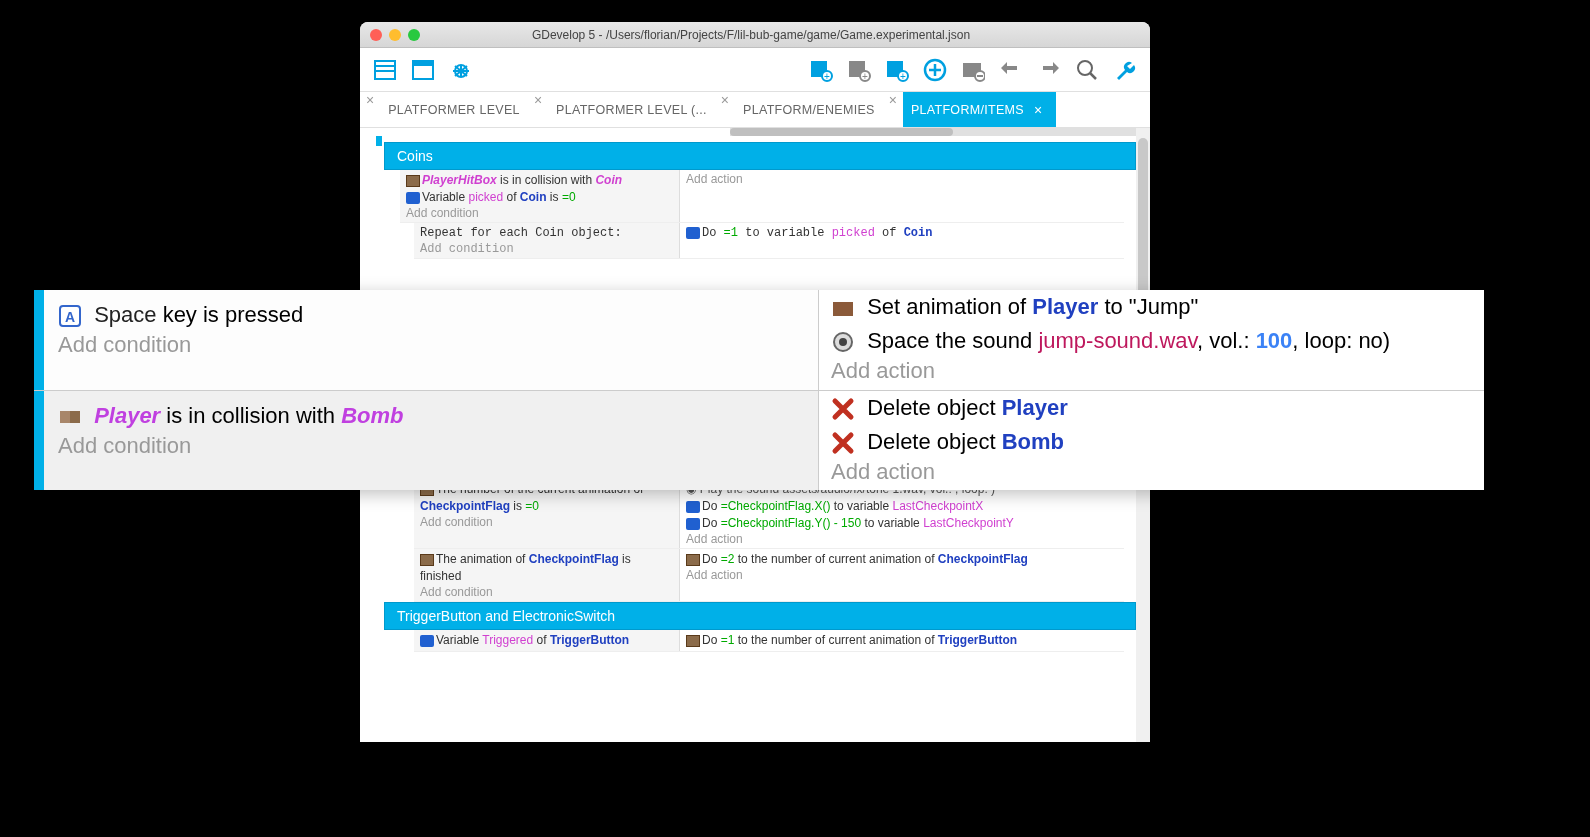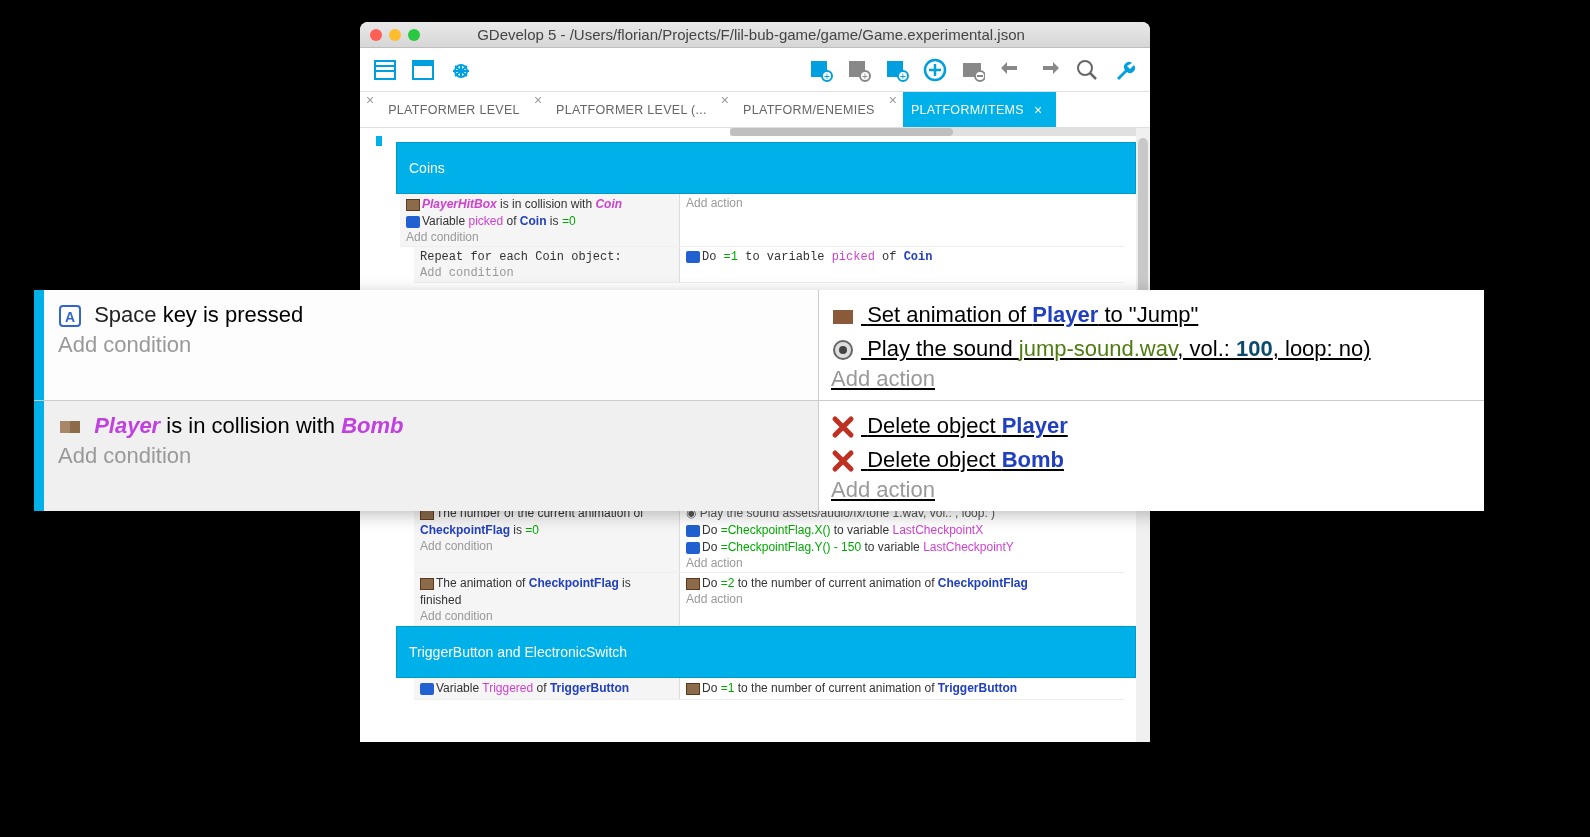--- a/index.html
+++ b/index.html
@@ -17,21 +17,21 @@
   .titlebar {
     height: 26px;
     background: linear-gradient(#e8e8e8,#d6d6d6);
     border-bottom: 1px solid #bfbfbf;
     display: flex; align-items: center;
     font-size: 13px; color: #444; position: relative;
   }
   .traffic { display:flex; gap:7px; margin-left:10px; }
   .dot { width:12px; height:12px; border-radius:50%; }
   .dot.r{background:#ff5f57;} .dot.y{background:#ffbd2e;} .dot.g{background:#28c940;}
-  .title { position:absolute; left:0; right:8px; text-align:center; font-size:15px; color:#444; pointer-events:none; }
+  .title { position:absolute; left:0; right:8px; text-align:center; font-size:12px; color:#444; pointer-events:none; }
   
   .toolbar {
     height: 44px; background:#fff; border-bottom:1px solid #e0e0e0;
     display:flex; align-items:center; padding:0 10px; gap:8px;
   }
   .tbicon { width:30px; height:30px; display:flex; align-items:center; justify-content:center; cursor:pointer; }
   .tbspacer { flex:1; }
   
   .tabs {
     height: 36px; background:#fff; display:flex; align-items:stretch; font-size:12.5px;
@@ -43,22 +43,22 @@
   .tab.active .tabx { color:#fff; }
   
   .content { position:relative; height: calc(100% - 26px - 44px - 36px); overflow:hidden; font-size:13px; background:#fff; }
   .scrolltrack { position:absolute; right:0; top:0; bottom:0; width:14px; background:#f0f0f0; }
   .scrollbar { position:absolute; right:2px; top:10px; width:10px; height:180px; background:#c8c8c8; border-radius:5px; }
   
   .hscroll { position:absolute; left:370px; right:14px; top:0; height:8px; background:#e0e0e0; }
   .hscrollthumb { position:absolute; left:0; width:55%; height:8px; background:#bfbfbf; border-radius:4px; }
   
   .group-header {
-    background:#00b0e8; color:#fff; padding:17px 12px; font-size:14px;
-    border:1px solid #0099cc; margin-left:36px; margin-right:14px;
+    background:#00b0e8; color:#fff; padding:5px 12px; font-size:14px;
+    border:1px solid #0099cc; margin-left:24px; margin-right:14px;
   }
   .gutter { position:absolute; left:0; top:8px; bottom:0; width:24px; }
   .gutmark { position:absolute; left:16px; width:6px; height:10px; background:#00b0e8; }
   
   .event-row { display:flex; margin-left:40px; margin-right:26px; border-bottom:1px solid #eee;justify-content:center; }
   .cond-col { flex:0 0 280px; border-right:1px solid #ddd; padding:2px 6px; background:#f5f5f5; }
   .act-col { flex:1; padding:2px 6px; background:#fff; }
   .smalltxt { font-size:12px; line-height:17px; color:#333; }
   .add-link { color:#999; font-size:12px; cursor:pointer; }
   .obj { color:#d040d0; font-style:italic; font-weight:bold; }
@@ -70,27 +70,27 @@
   
   .overlay {
     position:absolute; left:34px; top:290px; width:1450px;
     background:#fff; box-shadow:0 4px 16px rgba(0,0,0,0.25);
     font-size:22px;
   }
   .overlay-row { display:flex; border-top:1px solid #ccc; min-height:100px; align-items:stretch; }
   .overlay-row:first-child { border-top:none; }
   .ov-left { flex:0 0 785px; border-right:1px solid #ccc; padding:8px 12px 8px 24px; position:relative; background:#fdfdfd; }
   .ov-left::before { content:""; position:absolute; left:0; top:0; bottom:0; width:10px; background:#00b0e8; }
-  .ov-right { flex:1; padding:8px 12px; background:#fff;text-decoration:underline; }
+  .ov-right { flex:1; padding:0 12px; background:#fff; }
   .ov-line { line-height:34px; }
   .ov-add { color:#999; font-size:22px; cursor:pointer; }
   .ov-obj { color:#c040e0; font-weight:bold; font-style:italic; }
   .ov-objblue { color:#2040c0; font-weight:bold; }
-  .ov-num { color:#0c4a6e; font-weight:bold; }
-  .ov-str { color:#4d7c0f; }
+  .ov-num { color:#3b82f6; font-weight:bold; }
+  .ov-str { color:#be185d; }
   .icon24 { width:24px; height:24px; display:inline-block; vertical-align:middle; margin-right:6px; }
   
   .mini-icon { display:inline-block; width:14px; height:12px; vertical-align:middle; margin-right:2px; }
   .mini-box { background:#8b6b4a; border:1px solid #5a3a1a; }
   .mini-var { background:#2060d0; border-radius:2px; }
 </style>
 </head>
 <body>
 
 <div class="window">
@@ -297,21 +297,21 @@
         <svg class="icon24">
             <rect x="2" y="6" width="20" height="14" fill="#8b5a3a"></rect>
           </svg>
         <span>Set animation of </span><span class="ov-objblue">Player</span><span> to "Jump"</span>
       </div>
       <div class="ov-line">
         <svg class="icon24">
             <circle cx="12" cy="12" r="9" fill="#ddd" stroke="#666" stroke-width="2"></circle>
             <circle cx="12" cy="12" r="4" fill="#444"></circle>
           </svg>
-        <span>Play the sound </span><span class="ov-str">jump-sound.wav</span><span>, vol.: </span><span class="ov-num">100</span><span>, loop: no)</span>
+        <span>Space the sound </span><span class="ov-str">jump-sound.wav</span><span>, vol.: </span><span class="ov-num">100</span><span>, loop: no)</span>
       </div>
       <div class="ov-add">Add action</div>
     </div>
   </div>
 
   <div class="overlay-row">
     <div class="ov-left" style="background:#f0f0f0;">
       <div class="ov-line">
         <svg class="icon24">
             <rect x="2" y="6" width="10" height="12" fill="#a8866a"></rect>

